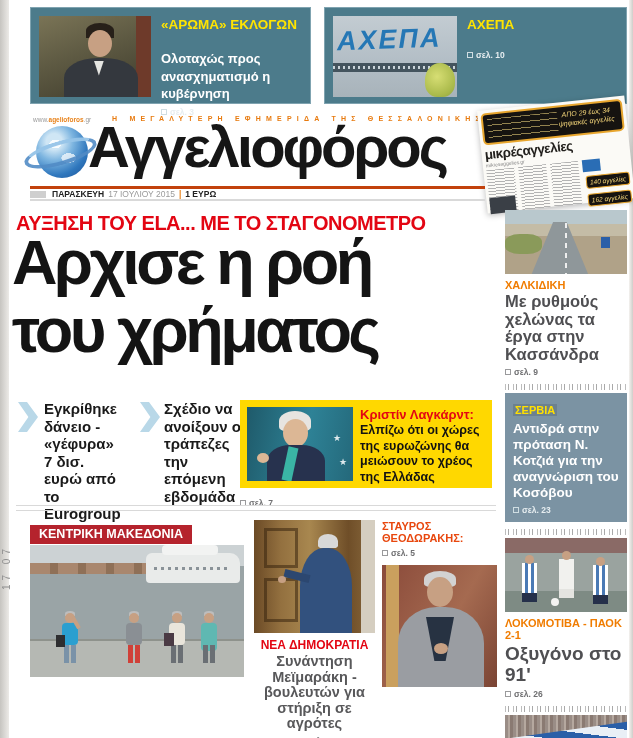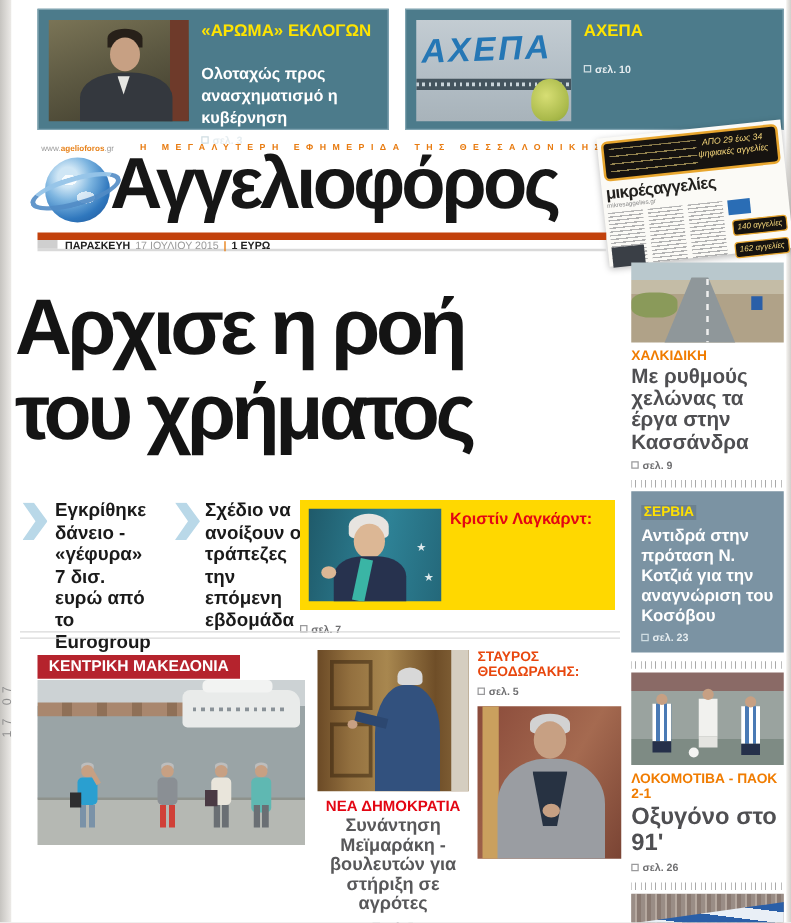--- a/index.html
+++ b/index.html
@@ -74,21 +74,21 @@
   .cl-body { position:relative; margin-top:2px; height:44px; }
   .cl-col { position:absolute; top:0; width:28px; height:100%;
     background:repeating-linear-gradient(180deg,#b3b3b3 0 1px,transparent 1px 3px); }
   .cl-photo { position:absolute; left:0; bottom:0; width:26px; height:16px; background:#3a3f46; }
   .cl-logo { position:absolute; left:96px; top:0; width:18px; height:12px; background:#2a6db5; }
   .cl-badge { position:absolute; right:0; background:#161310; border:1px solid #e8a62e; border-radius:3px;
     color:#f5d67a; font-style:italic; font-size:6.5px; text-align:center; width:44px; padding:2px 1px; }
   .cl-b1 { top:16px; } .cl-b2 { top:34px; }
 
   
-  .datebar { position:absolute; left:30px; top:186px; width:455px; height:15px; border-top:6px solid #c2410c;
+  .datebar { position:absolute; left:30px; top:186px; width:455px; height:15px; border-top:3px solid #c2410c;
     border-bottom:2px solid #d9d9d9; font-size:8.5px; display:flex; align-items:center; gap:4px; }
   .datebar .block { width:16px; height:7px; background:#cfcfcf; margin-right:2px; }
   .datebar .day { font-weight:bold; color:#222; }
   .datebar .date { color:#9a9a9a; }
   .datebar .sep { color:#e8831c; font-weight:bold; }
   .datebar .price { font-weight:bold; color:#222; }
 
   
   .kicker-main { position:absolute; left:16px; top:212px; font-size:20px; font-weight:bold; color:#e30613; letter-spacing:-0.5px; }
   .headline { position:absolute; left:12px; top:228px; width:488px; font-size:63px; line-height:68px;
@@ -284,20 +284,21 @@
   </div>
 
   <div class="datebar">
     <span class="block"></span>
     <span class="day">ΠΑΡΑΣΚΕΥΗ</span>
     <span class="date">17 ΙΟΥΛΙΟΥ 2015</span>
     <span class="sep">|</span>
     <span class="price">1 ΕΥΡΩ</span>
   </div>
 
+  <div class="kicker-main">ΑΥΞΗΣΗ ΤΟΥ ELA... ΜΕ ΤΟ ΣΤΑΓΟΝΟΜΕΤΡΟ</div>
   <h1 class="headline">
     <span>Αρχισε η ροή</span>
     <span>του χρήματος</span>
   </h1>
 
   <div class="chev c1"></div>
   <div class="btext b1">Εγκρίθηκε δάνειο - «γέφυρα» 7 δισ. ευρώ από το Eurogroup</div>
   <div class="chev c2"></div>
   <div class="btext b2">Σχέδιο να ανοίξουν οι τράπεζες την επόμενη εβδομάδα</div>
 
@@ -307,20 +308,21 @@
       <span class="star s2">★</span>
       <span class="star s3">★</span>
       <div class="hair"></div>
       <div class="face"></div>
       <div class="body"></div>
       <div class="scarf"></div>
       <div class="hand"></div>
     </div>
     <div class="lg-text">
       <div class="lg-name">Κριστίν Λαγκάρντ:</div>
+      <div class="lg-quote">Ελπίζω ότι οι χώρες της ευρωζώνης θα μειώσουν το χρέος της Ελλάδας</div>
     </div>
   </div>
   <div class="pref lg-pref">
     <span class="sq"></span>
     <span>σελ. 7</span>
   </div>
   <div class="hr-double"></div>
 
   <aside class="rcol">
     <div class="ph-road">

